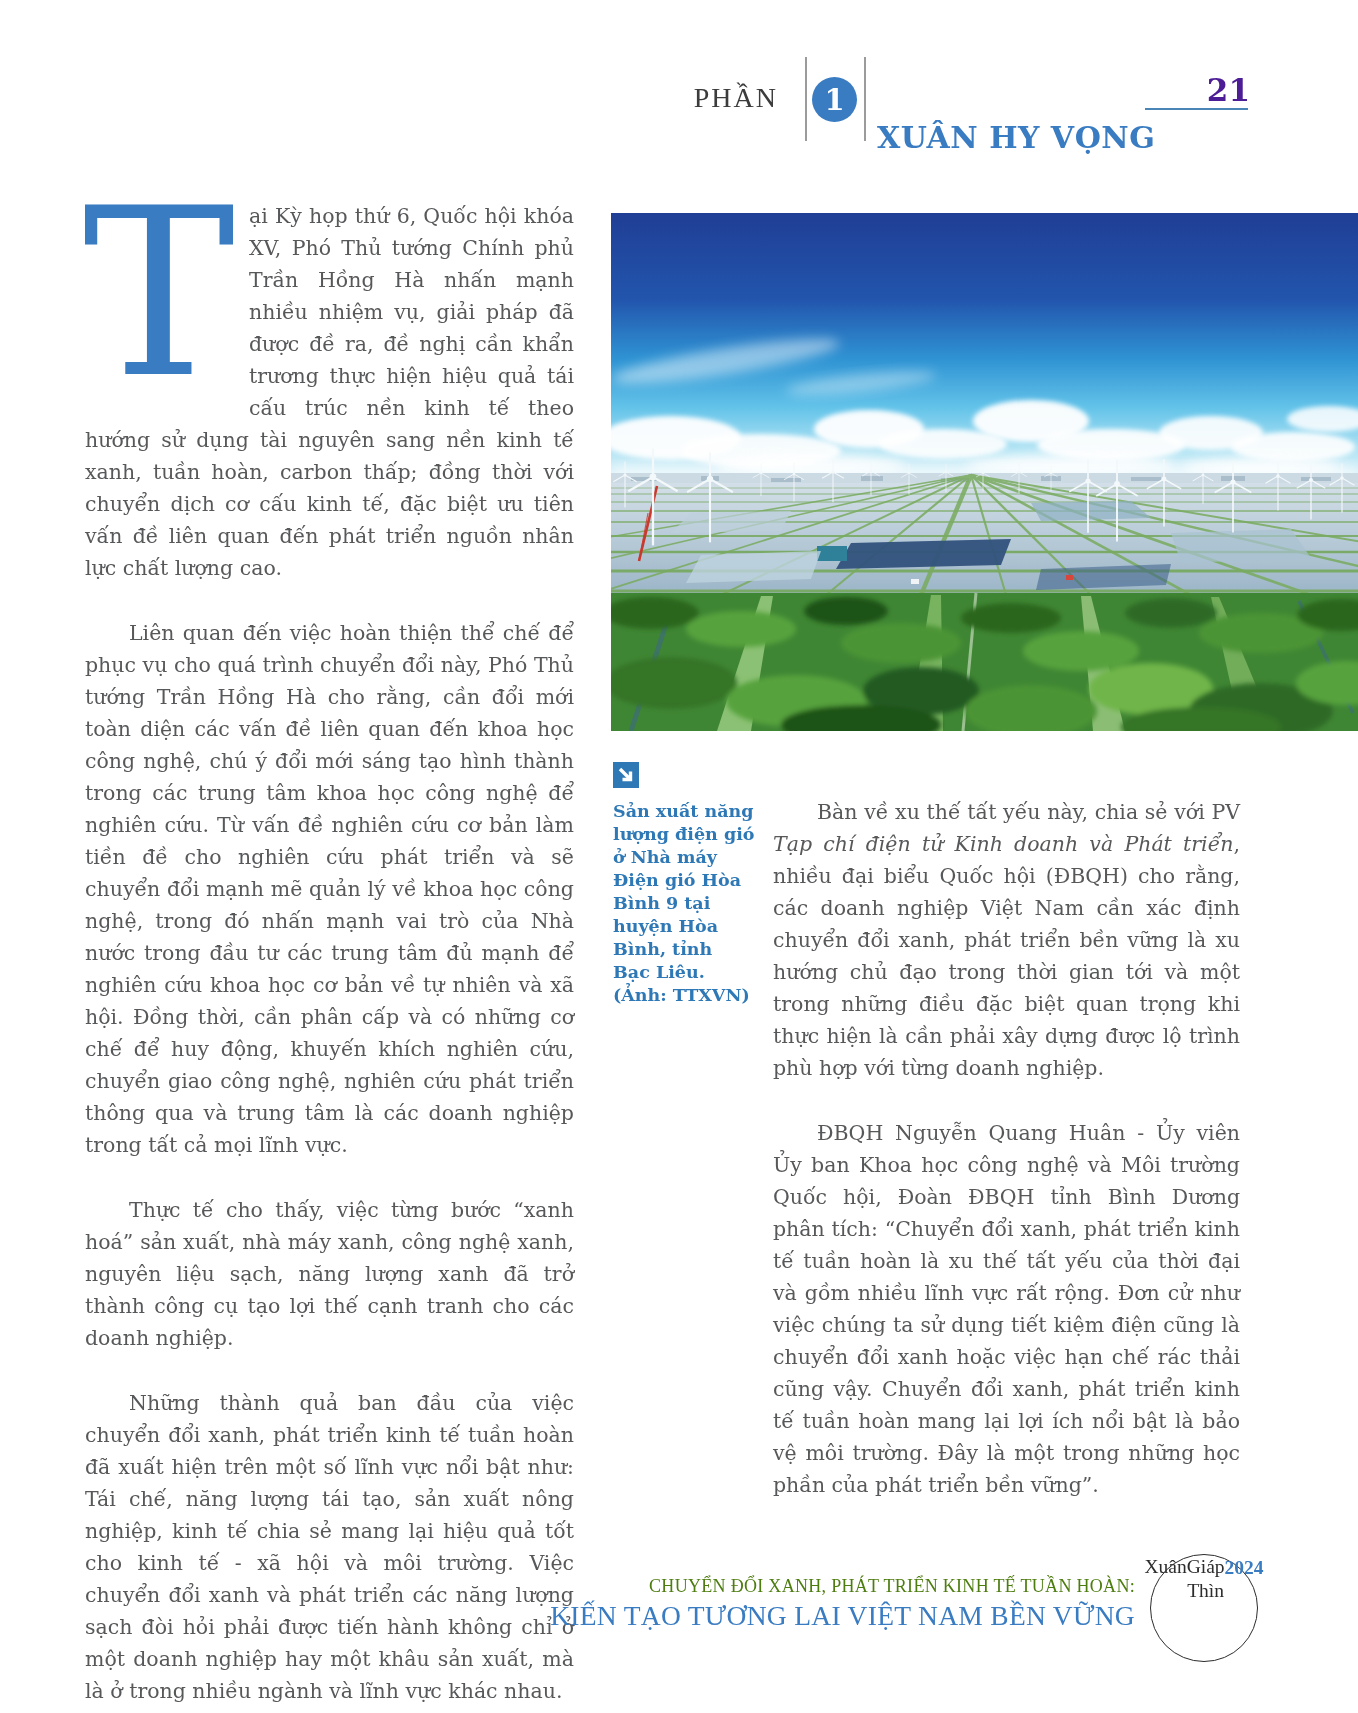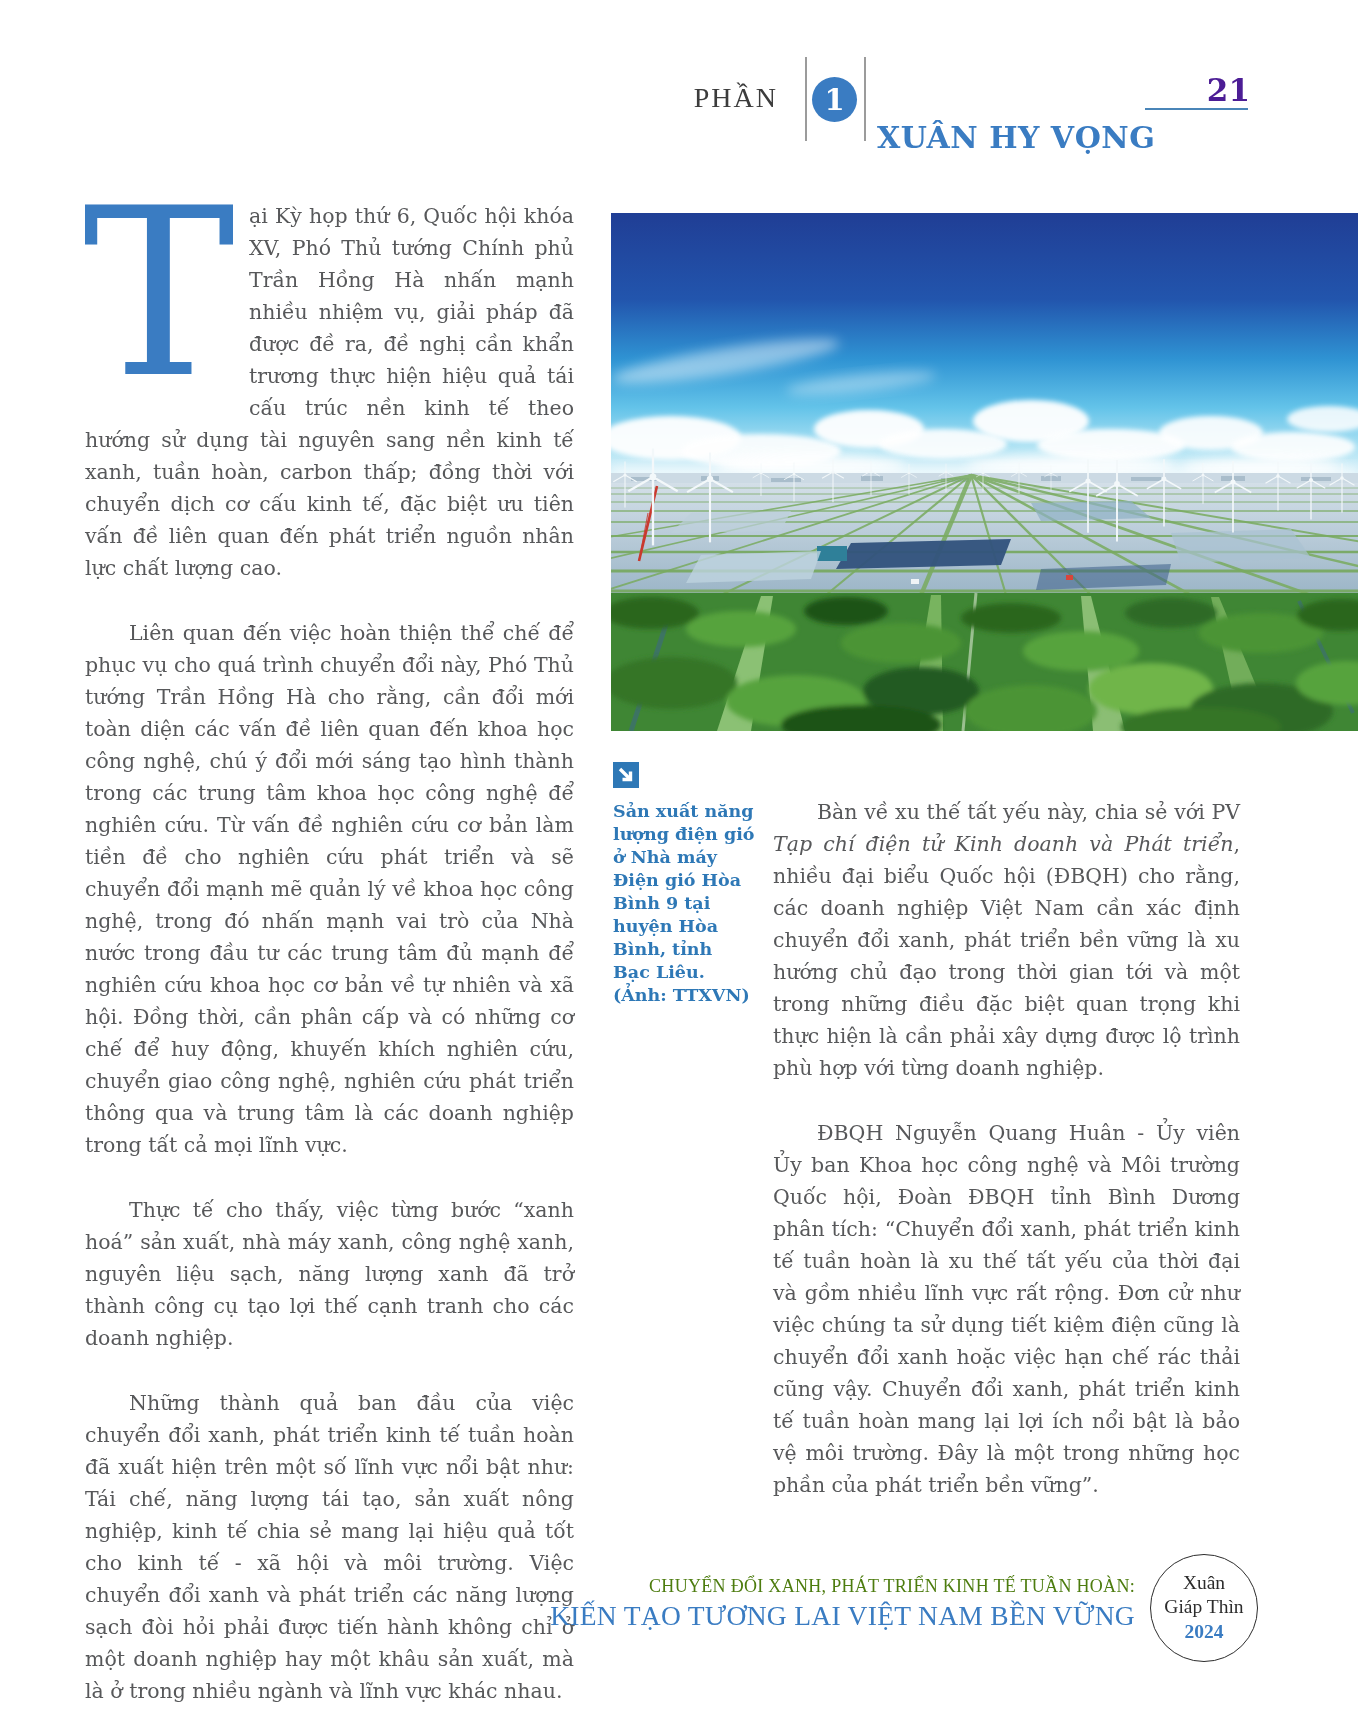--- a/index.html
+++ b/index.html
@@ -36,21 +36,21 @@
   .caption-icon{position:absolute;left:613px;top:762px;width:26px;height:26px;background:#2e78b6;}
   .caption{position:absolute;left:613px;top:800px;width:142px;font-weight:bold;
            font-size:17.5px;line-height:23px;color:#2e78b6;}
 
   
   .footer-text{position:absolute;left:520px;top:1576px;width:615px;text-align:right;
                font-family:"Liberation Serif",serif;}
   .f-line1{font-size:18px;color:#4d7c0f;letter-spacing:.3px;}
   .f-line2{font-size:27.5px;font-weight:normal;color:#3a7cc2;margin-top:3px;letter-spacing:.3px;}
   .badge{position:absolute;left:1150px;top:1554px;width:106px;height:106px;
-         border:1.6px solid #2c2c2c;border-radius:50%;display:flex;flex-direction:column;
+         border:1.6px solid #2c2c2c;border-radius:50%;display:flex;flex-direction:row;
          justify-content:center;text-align:center;font-family:"Liberation Serif",serif;
          color:#2c2c2c;background:#fff;}
   .badge .bl{font-size:19.5px;line-height:24px;}
   .badge .year{font-size:19.5px;line-height:26px;font-weight:bold;color:#3a7cc2;}
 </style>
 </head>
 <body>
 
 <div class="page">
 

